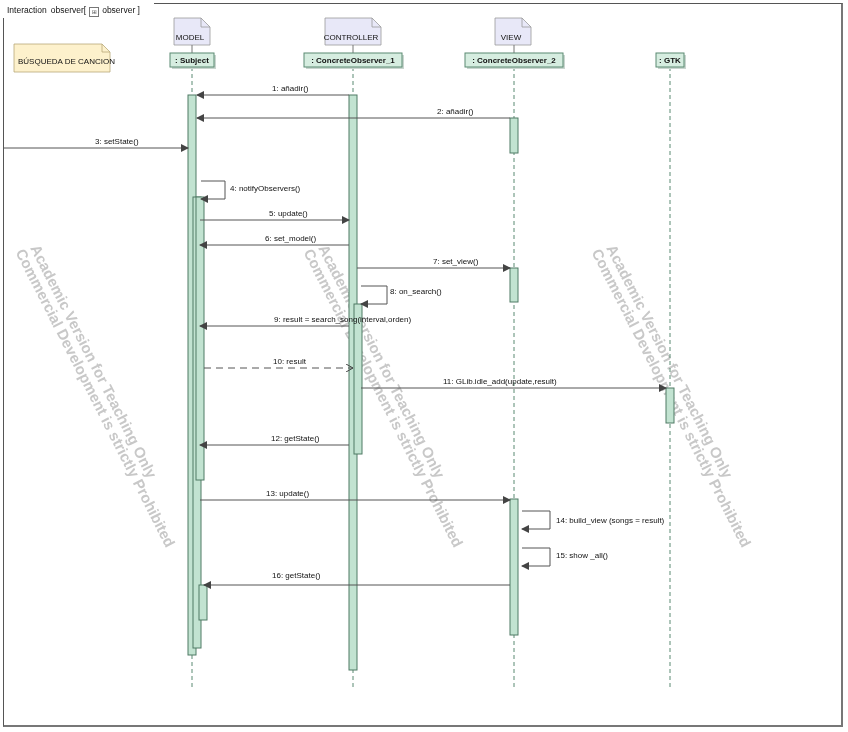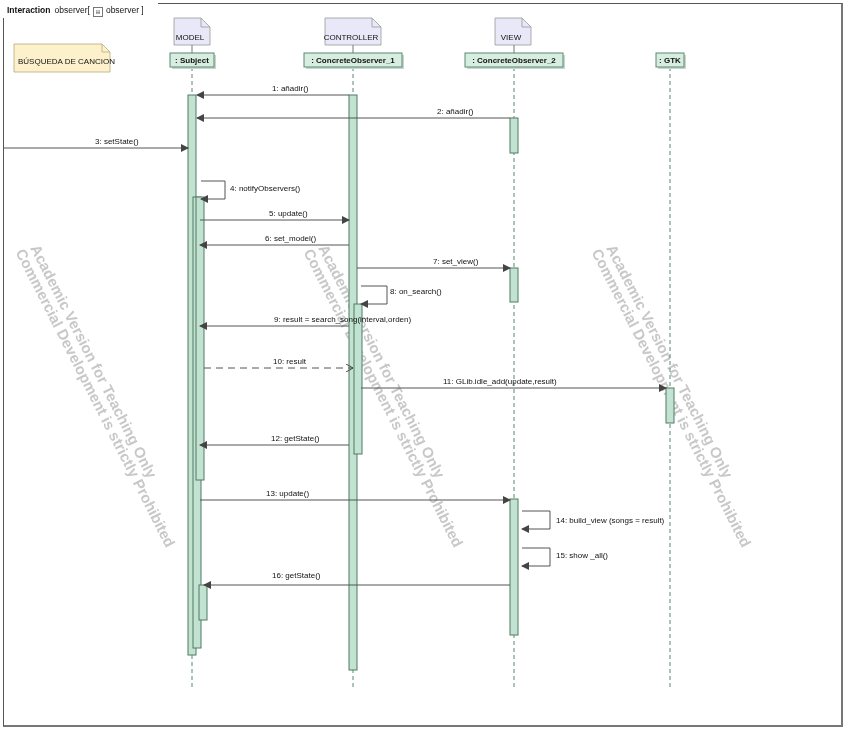--- a/index.html
+++ b/index.html
@@ -2,21 +2,21 @@
 <html><head>
 <meta charset="utf-8">
 <style>
   html, body { margin:0; padding:0; background:#ffffff; }
   body { width:848px; height:732px; position:relative; overflow:hidden;
          font-family:"Liberation Sans", sans-serif; }
   #frame { position:absolute; left:3px; top:3px; width:840px; height:724px;
            border:1px solid #555; box-sizing:border-box; border-right:2px solid #777; border-bottom:2px solid #777; }
   #frame-tab { position:absolute; left:3px; top:3px; height:15px; padding:0 14px 0 4px;
                font-size:8.5px; line-height:15px; color:#111; background:#fff; white-space:nowrap; }
-  #frame-tab .kw { font-weight:bold; margin-right:4px; }
+  #frame-tab .kw { font-weight:normal; margin-right:4px; }
   #frame-tab .ico { display:inline-block; width:8px; height:8px; border:1px solid #777;
                     vertical-align:-1px; margin:0 3px; font-size:6px; line-height:8px; text-align:center; color:#555; }
   svg#diagram { position:absolute; left:0; top:0; }
   .note-text { font-size:8px; fill:#111; }
   .lifeline-name { font-size:8px; font-weight:bold; fill:#111; }
   .msg-label { font-size:8px; fill:#111; }
   .watermark { font-size:15px; font-weight:bold; fill:#c8c8c8; }
 </style>
 </head>
 <body>

